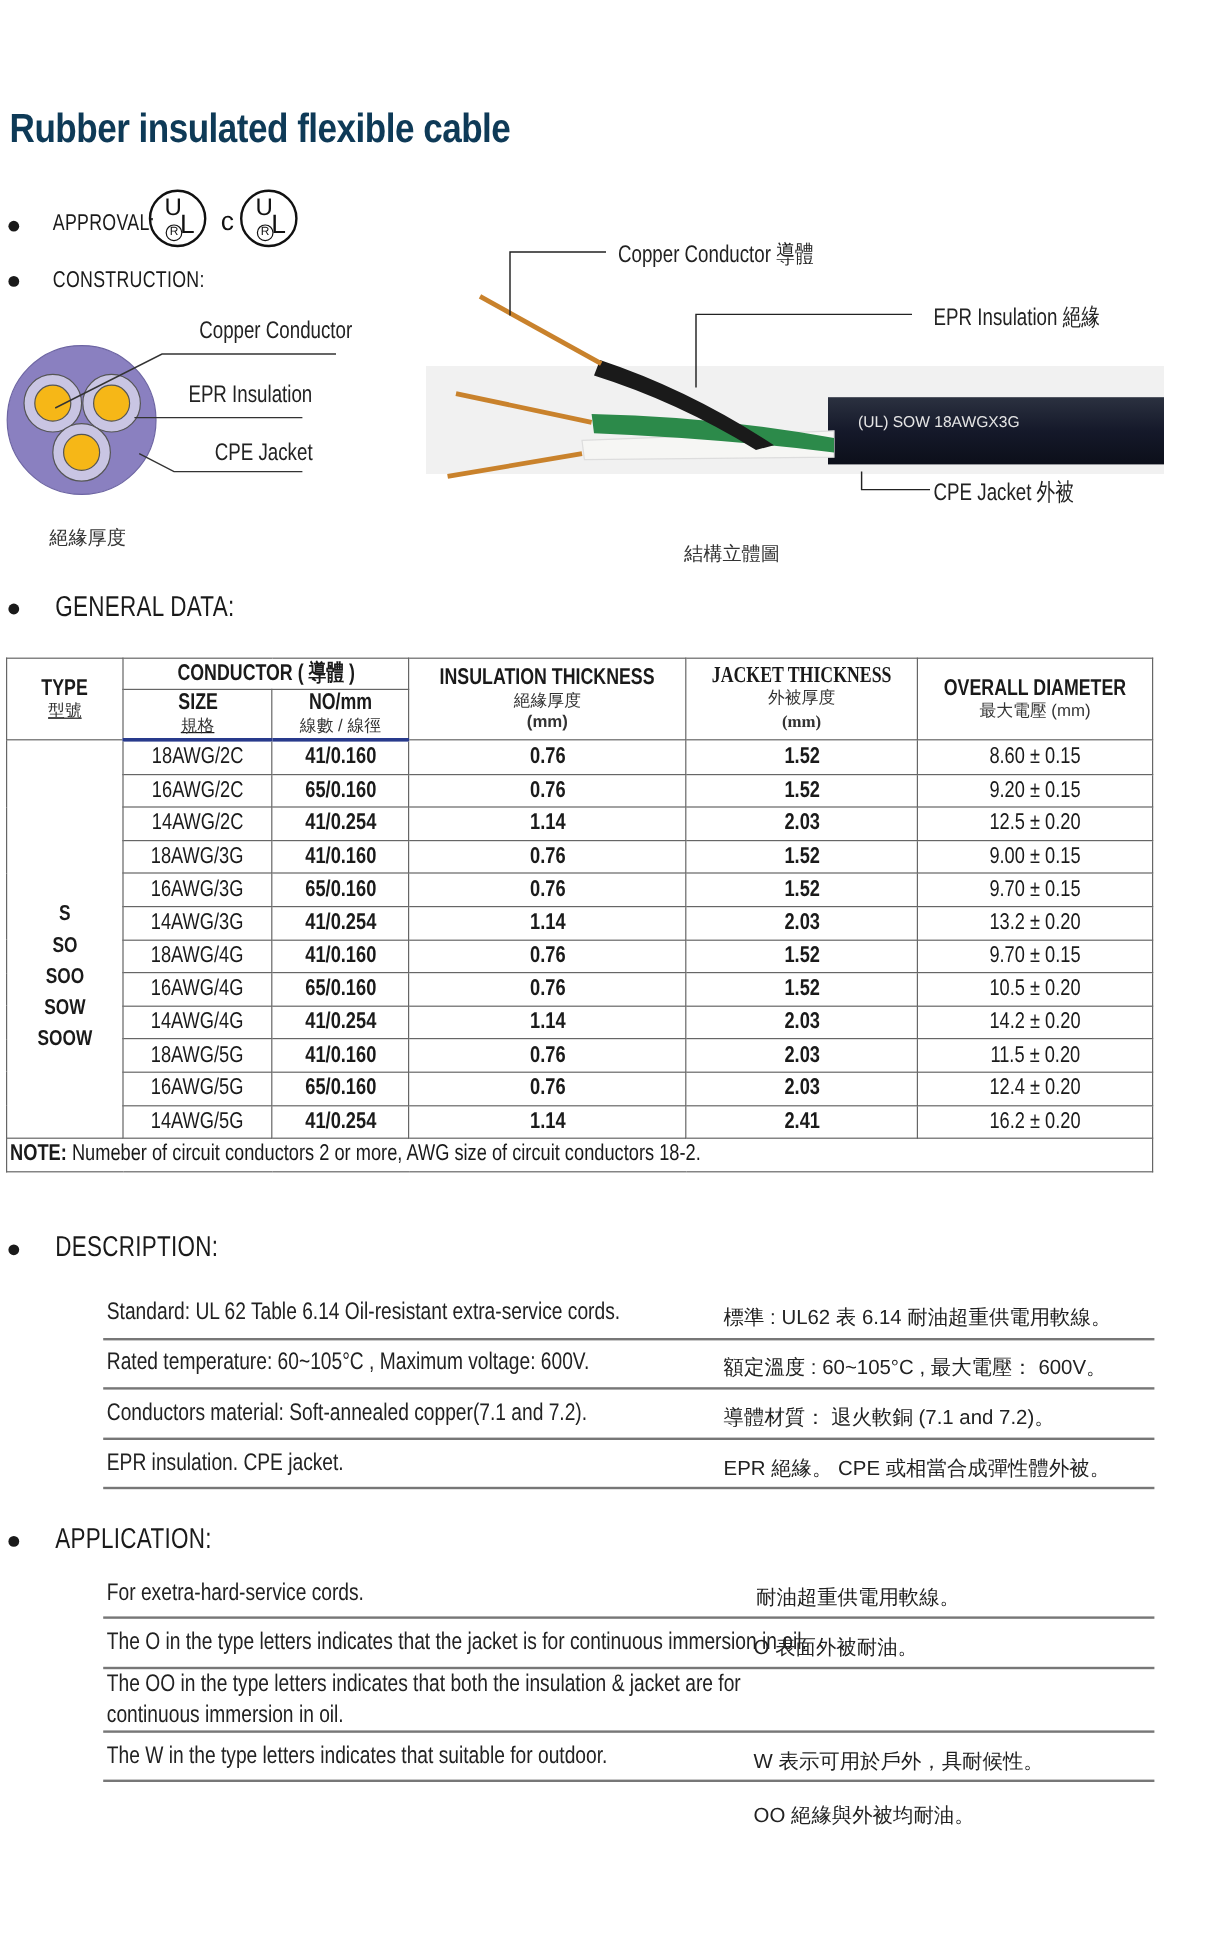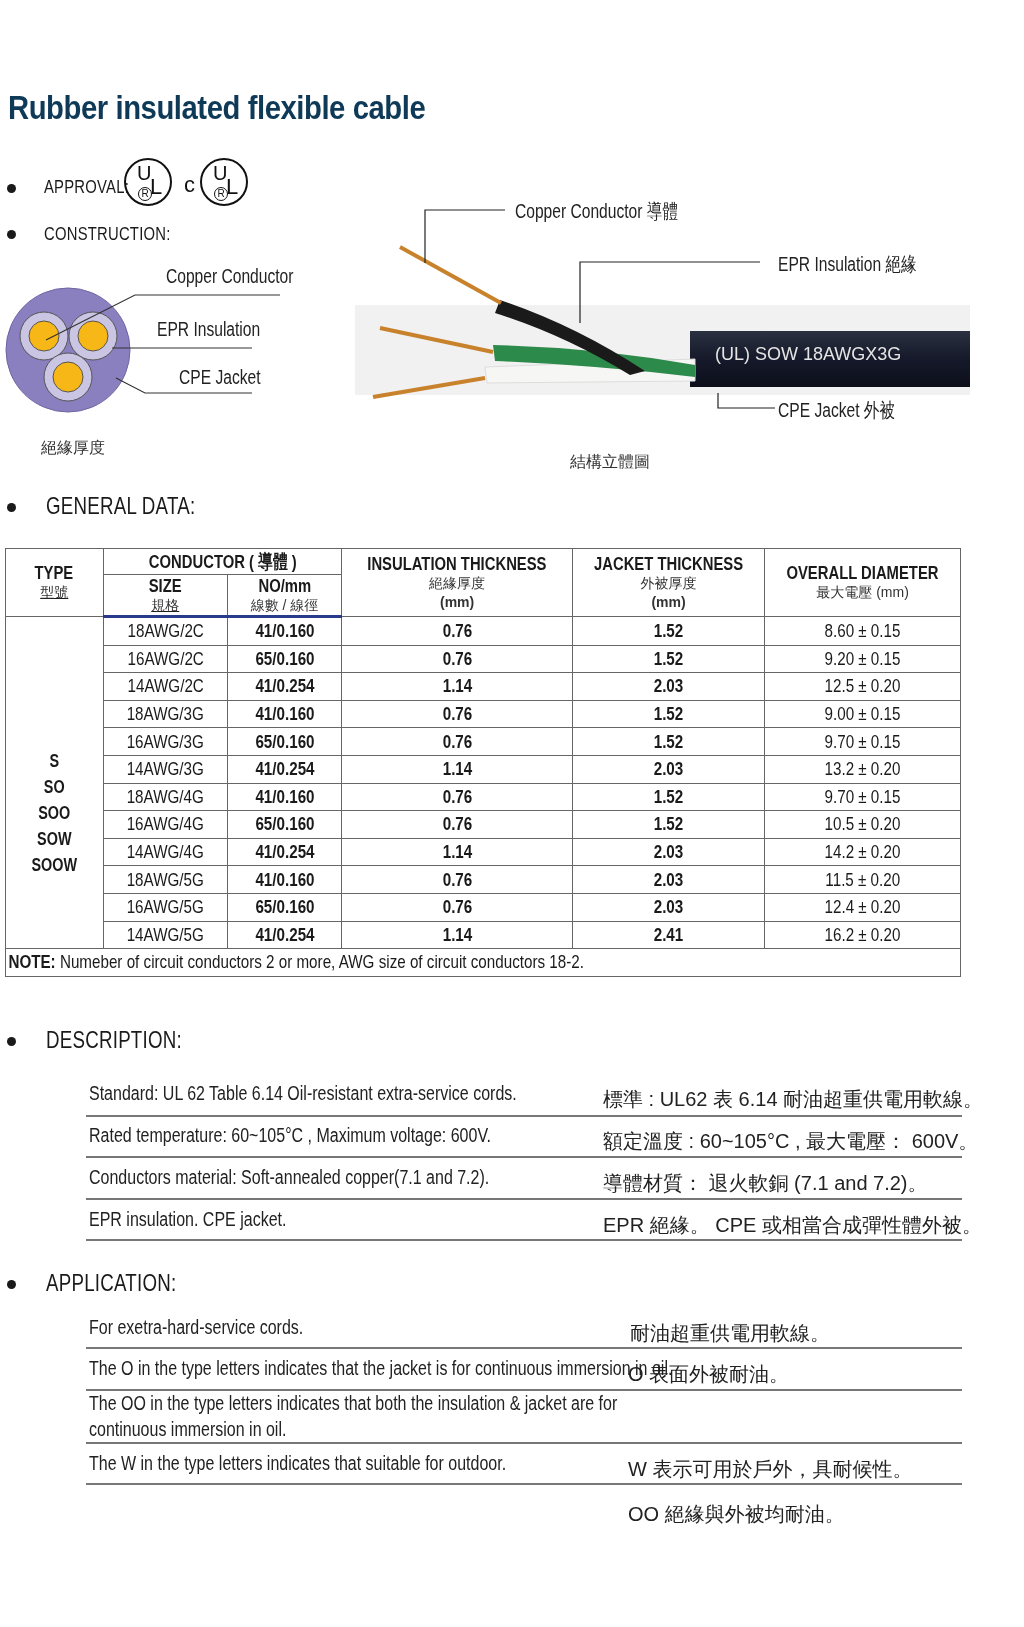--- a/index.html
+++ b/index.html
@@ -57,21 +57,21 @@
   .type-cell div { font-weight: bold; font-size: 18px; line-height: 26px; transform: scaleX(0.8); }
   .note-row td { text-align: left !important; height: 28px; margin-left: 41px; }
   .note-text { display:inline-block; transform: scaleX(0.8); transform-origin: left center; white-space: nowrap; font-size: 19px; padding-left: 3px; }
 
   
   .row-line { position:absolute; left: 86px; width: 876px; border-bottom: 2px solid #777; }
   .row-en {
     position: absolute; left: 89px; font-size: 20px; color:#222; white-space: nowrap;
     transform: scaleX(0.8); transform-origin: left top;
   }
-  .row-cn { position: absolute; font-size: 20px; color:#222; white-space: nowrap; }
+  .row-cn { position: absolute; font-size: 17px; color:#222; white-space: nowrap; }
 </style>
 </head>
 <body>
 
 <div class="abs title">Rubber insulated flexible cable</div>
 
 <div class="abs bullet" style="left:7px; top:184px;"></div>
 <div class="abs label" style="left:44px; top:176px;">APPROVAL:</div>
 <div class="ul-logo" style="left:124px; top:158px;">
   <span class="u">U</span>
@@ -118,21 +118,21 @@
   <path d="M130,172 L340,164 L340,186 L132,188 Z" fill="#f6f6f4" stroke="#ddd"></path>
   <path d="M138,150 Q240,152 340,170 L340,182 Q240,170 140,166 Z" fill="#2c8a4a"></path>
   <path d="M145,105 Q220,130 290,176 L275,180 Q210,140 140,118 Z" fill="#1a1a1a"></path>
   <line x1="45" y1="52" x2="146" y2="108" stroke="#c9822c" stroke-width="4"></line>
   <line x1="25" y1="133" x2="138" y2="157" stroke="#c9822c" stroke-width="4"></line>
   <line x1="18" y1="202" x2="130" y2="183" stroke="#c9822c" stroke-width="4"></line>
   <polyline points="70,68 70,15 150,15" fill="none" stroke="#222" stroke-width="1.2"></polyline>
   <polyline points="225,128 225,67 405,67" fill="none" stroke="#222" stroke-width="1.2"></polyline>
   <polyline points="363,198 363,213 420,213" fill="none" stroke="#222" stroke-width="1.2"></polyline>
 </svg>
-<div class="abs" style="left:715px; top:344px; color:#e5e5e5; font-size:18px; font-family:'Liberation Sans', sans-serif; white-space:nowrap;">(UL) SOW 18AWGX3G</div>
+<div class="abs" style="left:715px; top:344px; color:#e5e5e5; font-size:13px; font-family:'Liberation Sans', sans-serif; white-space:nowrap;">(UL) SOW 18AWGX3G</div>
 <div class="abs diag-text" style="left:515px; top:198px;">Copper Conductor 導體</div>
 <div class="abs diag-text" style="left:778px; top:251px;">EPR Insulation 絕緣</div>
 <div class="abs diag-text" style="left:778px; top:397px;">CPE Jacket 外被</div>
 <div class="abs caption-cn" style="left:570px; top:452px;">結構立體圖</div>
 
 <div class="abs bullet" style="left:7px; top:503px;"></div>
 <div class="abs label section-label" style="left:46px; top:492px;">GENERAL DATA:</div>
 
 <table class="spec">
   <thead>
@@ -142,21 +142,21 @@
         <span class="hd-cn">型號</span>
       </th>
       <th colspan="2">
         <span class="hd-en">CONDUCTOR ( 導體 )</span>
       </th>
       <th rowspan="2" style="width:158px;">
         <div class="hd-en">INSULATION THICKNESS</div><br>
         <span class="hd-cn">絕緣厚度</span><br>
         <span class="hd-cn" style="font-weight:bold;">(mm)</span>
       </th>
-      <th rowspan="2" style="width:157px;">
+      <th rowspan="2" style="width:157px;font-family:Liberation Serif, serif;">
         <div class="hd-en">JACKET THICKNESS</div><br>
         <span class="hd-cn">外被厚度</span><br>
         <span class="hd-cn" style="font-weight:bold;">(mm)</span>
       </th>
       <th rowspan="2" style="width:166px;">
         <div class="hd-en">OVERALL DIAMETER</div><br>
         <span class="hd-cn">最大電壓 (mm)</span>
       </th>
     </tr>
     <tr class="h2" style="height:42px;">

